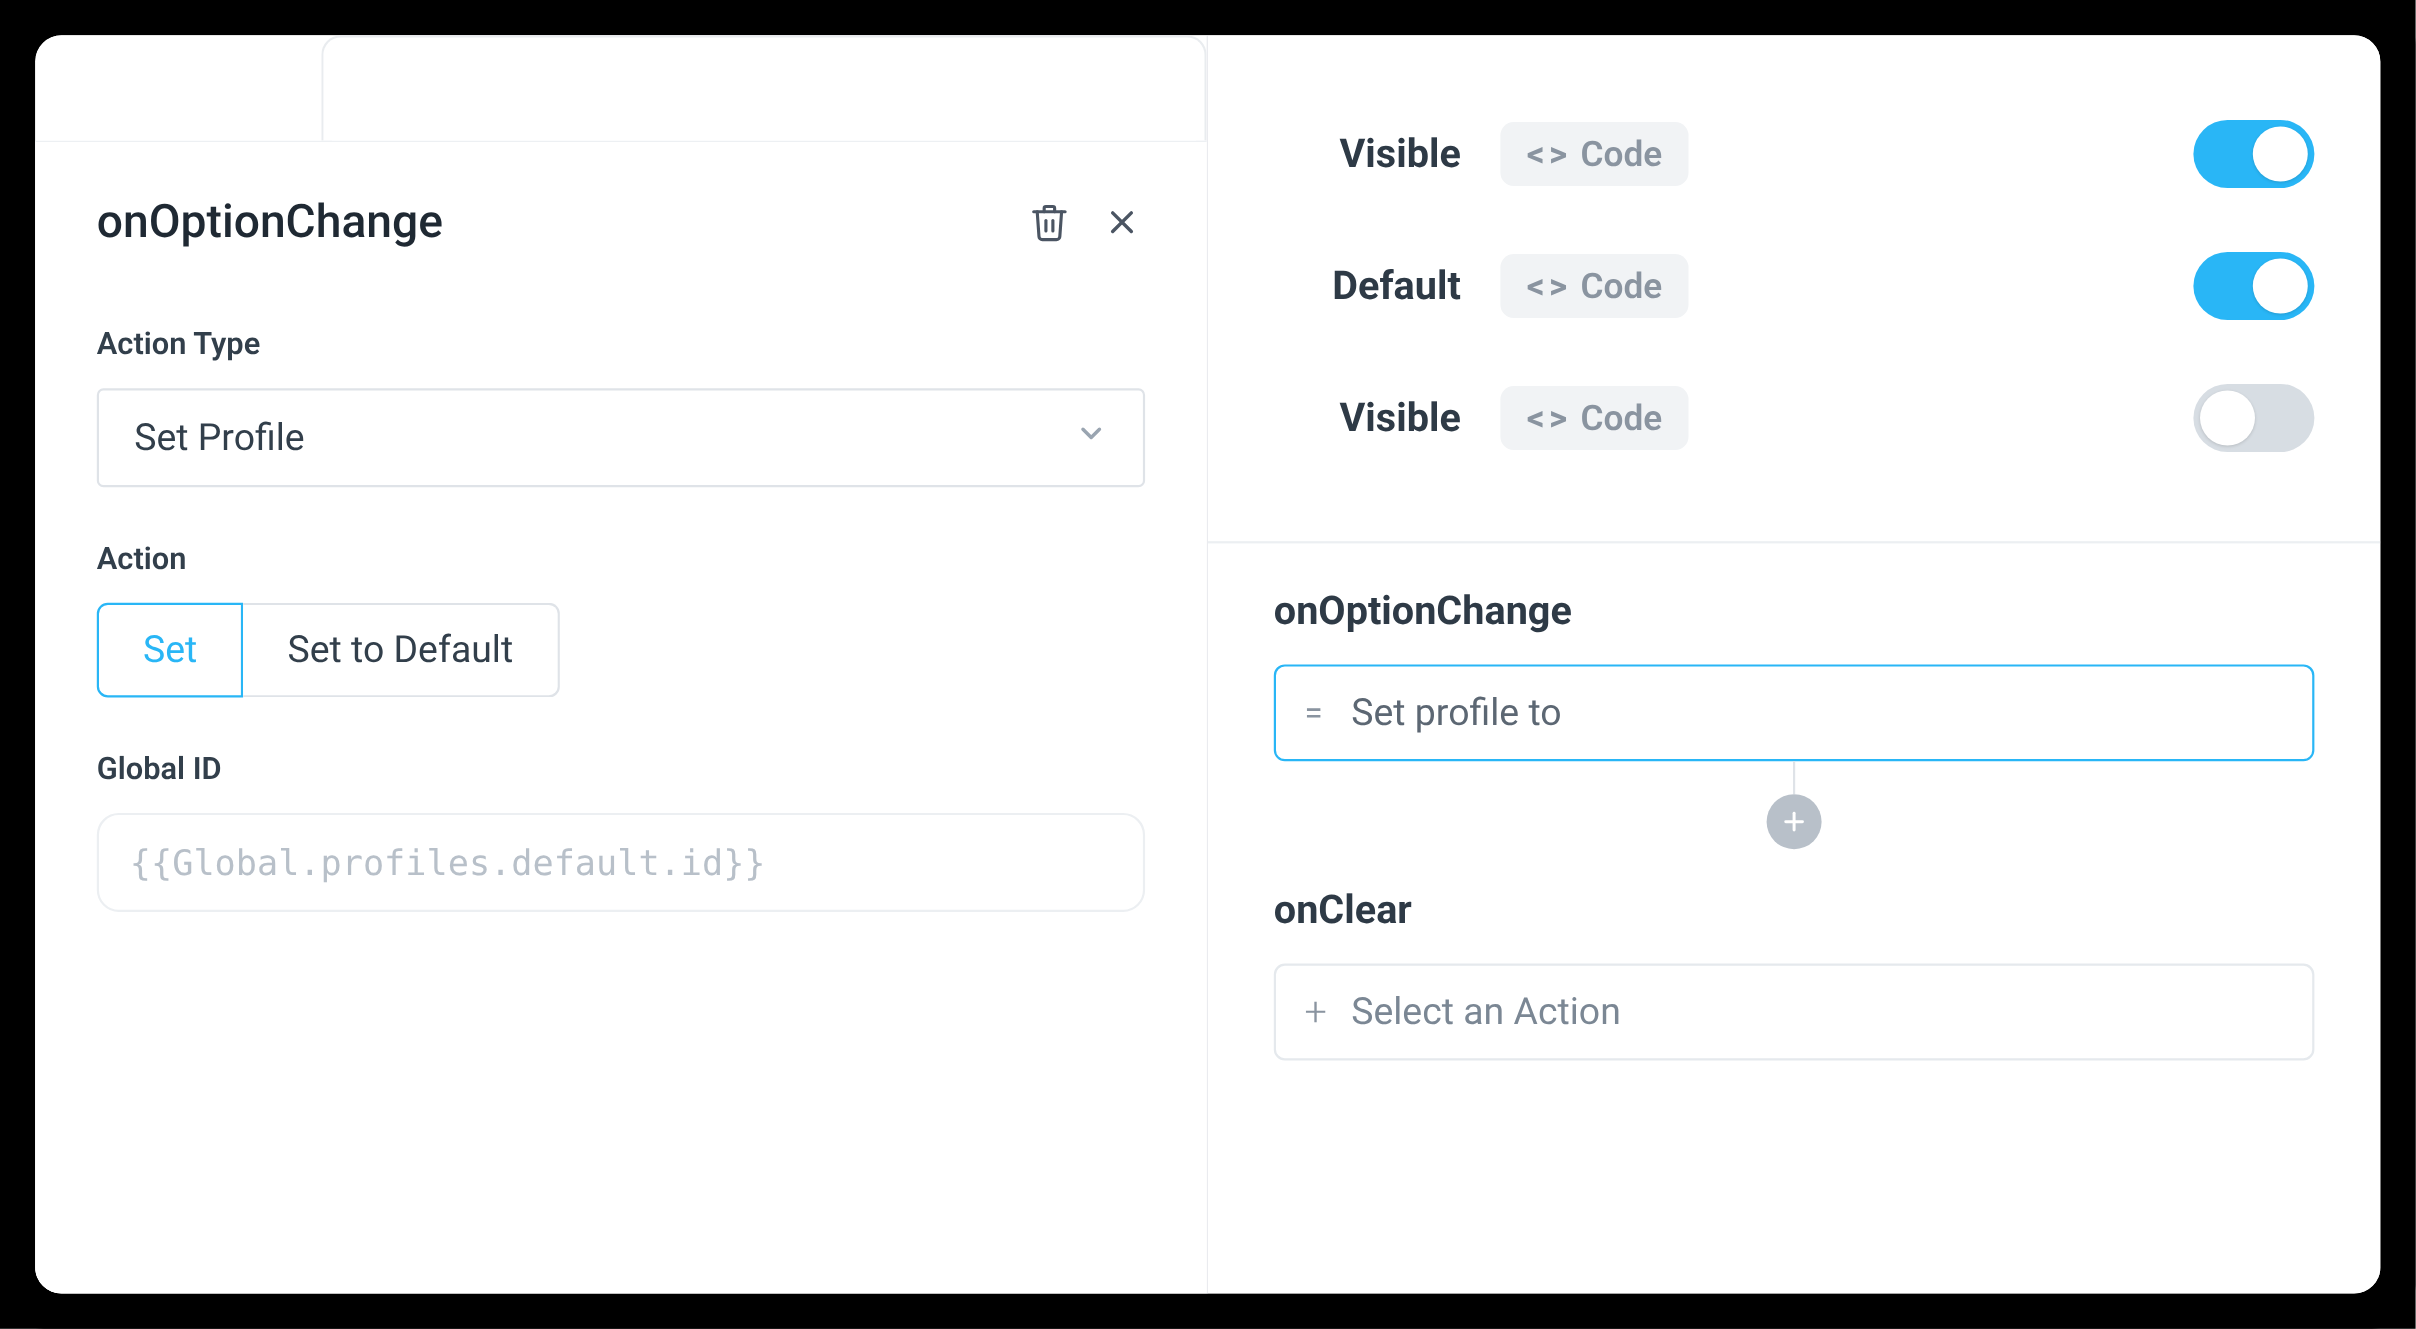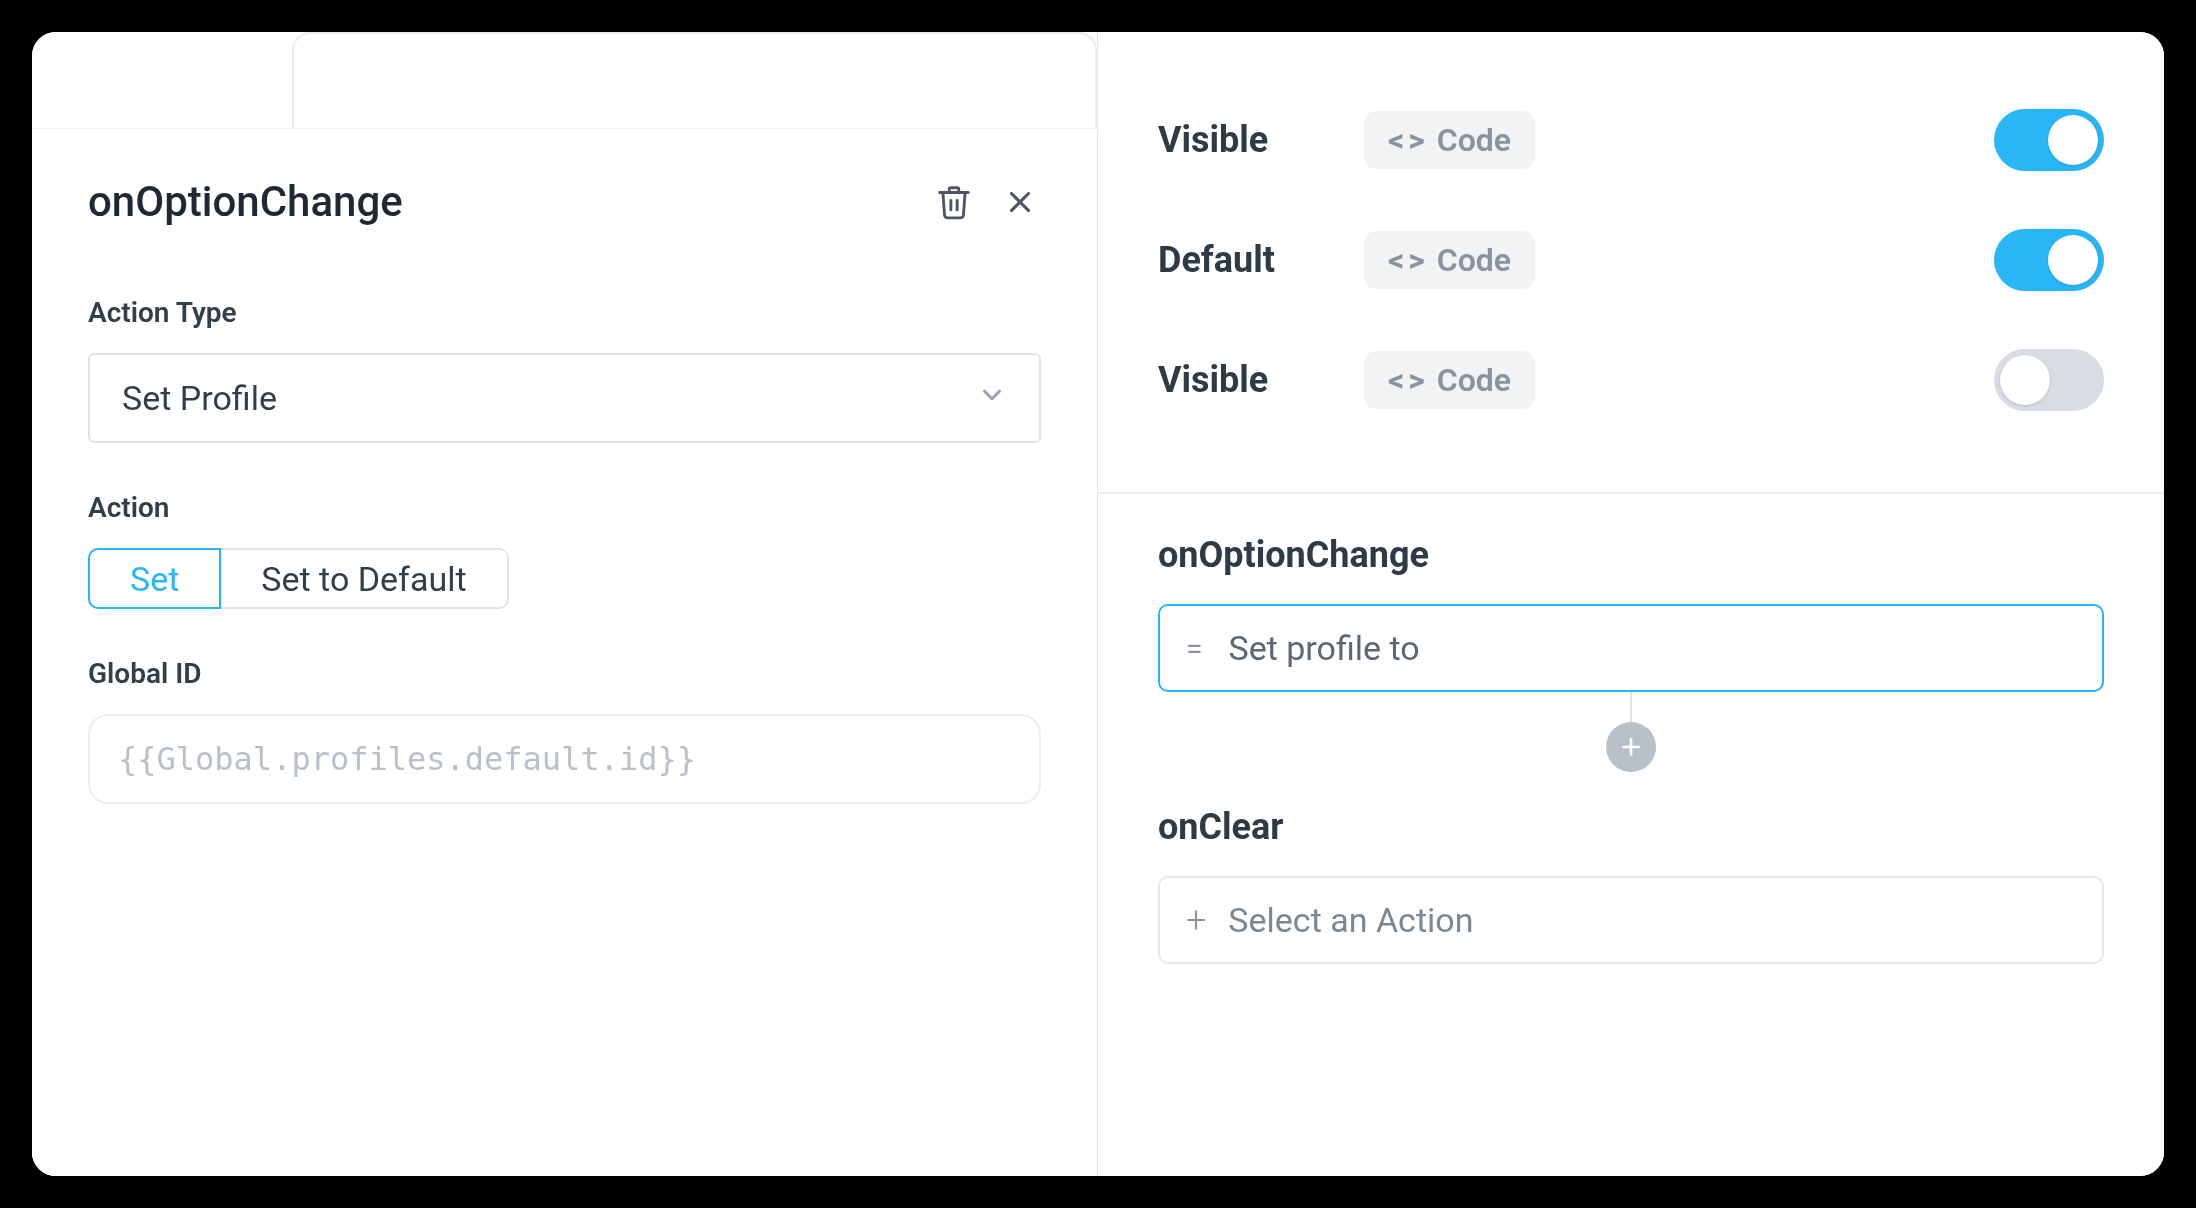--- a/index.html
+++ b/index.html
@@ -105,21 +105,21 @@
     font-size: 34px;
     color: #323f4b;
     cursor: pointer;
   }
   .select .chev { color: #9aa5b1; }
   .segmented {
     display: flex;
     gap: 0;
   }
   .seg-btn {
-    height: 61px;
+    height: 86px;
     padding: 0 40px;
     border: 2px solid #dfe3e8;
     font-size: 34px;
     color: #323f4b;
     background: #fff;
     display: flex;
     align-items: center;
     justify-content: center;
     cursor: pointer;
   }
@@ -155,20 +155,21 @@
   .prop-row {
     display: flex;
     align-items: center;
     justify-content: space-between;
     height: 120px;
   }
   .prop-left {
     display: flex;
     align-items: center;
     gap: 36px;
+    text-align: right;
   }
   .prop-name {
     font-size: 36px;
     font-weight: 700;
     color: #2e3a46;
     min-width: 170px;
   }
   .code-chip {
     display: inline-flex;
     align-items: center;

